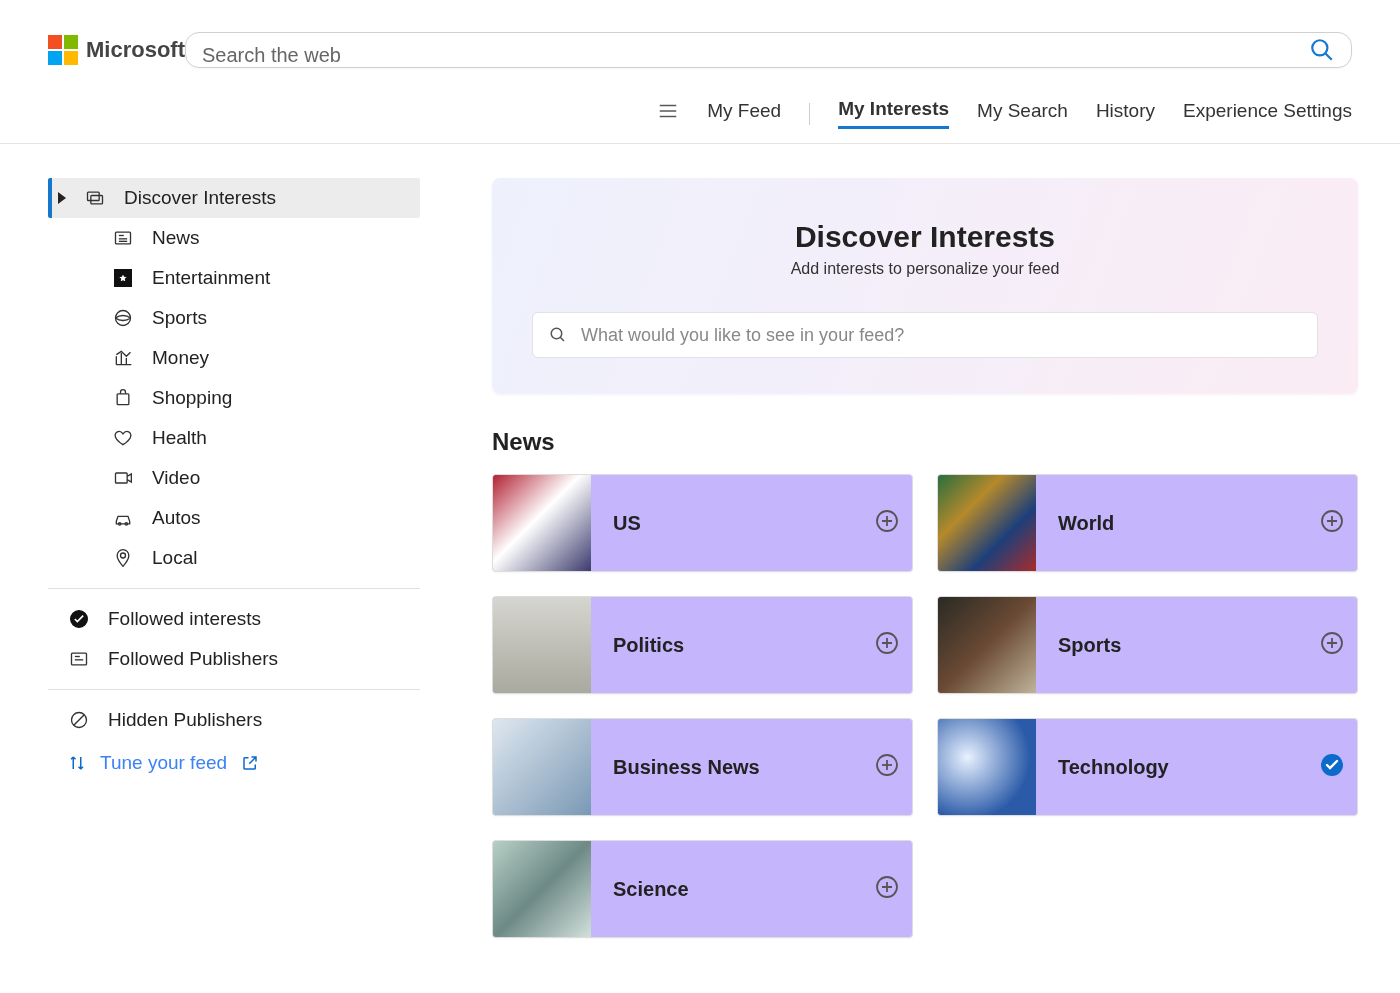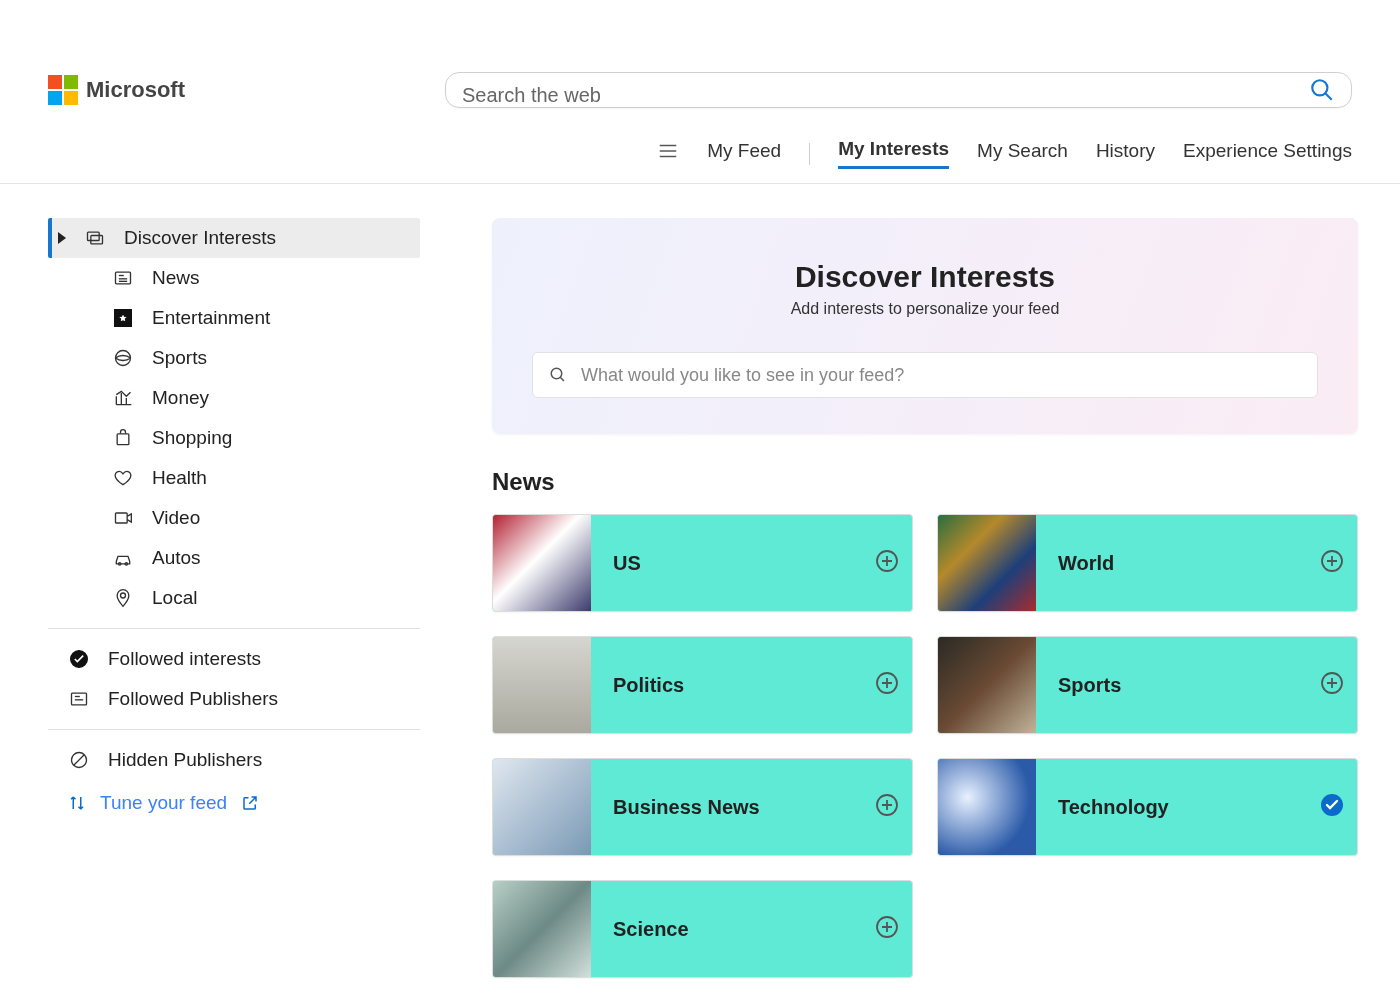--- a/index.html
+++ b/index.html
@@ -7,22 +7,20 @@
     font-family: "Segoe UI", -apple-system, BlinkMacSystemFont, sans-serif;
     background: #fff;
     color: #1a1a1a;
     width: 1400px;
   }
   
   .header {
     display: flex;
     align-items: center;
     padding: 32px 48px 10px 48px;
-    gap: 260px;
-    margin-top: 40px;
   }
   .logo-wrap {
     display: flex;
     align-items: center;
     gap: 8px;
   }
   .ms-logo {
     display: grid;
     grid-template-columns: 14px 14px;
     grid-template-rows: 14px 14px;
@@ -137,21 +135,21 @@
     grid-template-columns: repeat(2, 1fr);
     gap: 24px;
   }
   .card {
     display:flex;
     align-items:center;
     border:1px solid #ddd;
     border-radius:4px;
     height: 98px;
     overflow:hidden;
-    background:#5eead4;
+    background:#c4b5fd;
     box-shadow: 0 1px 2px rgba(0,0,0,0.04);
   }
   .card-img { width: 98px; height:100%; flex-shrink:0; }
   .card-label { flex:1; padding: 0 22px; font-size:20px; font-weight:600; color:#222; }
   .card-btn { width:50px; display:flex; justify-content:center; align-items:center; cursor:pointer; }
   .card-btn svg { width:24px; height:24px; }
   .plus-circle { stroke:#555; fill:none; stroke-width:1.8; }
   .check-circle { fill:#0b6bcb; }
   
   .thumb-us { background: linear-gradient(135deg,#b22234 0%, #ffffff 45%, #3c3b6e 100%); }

